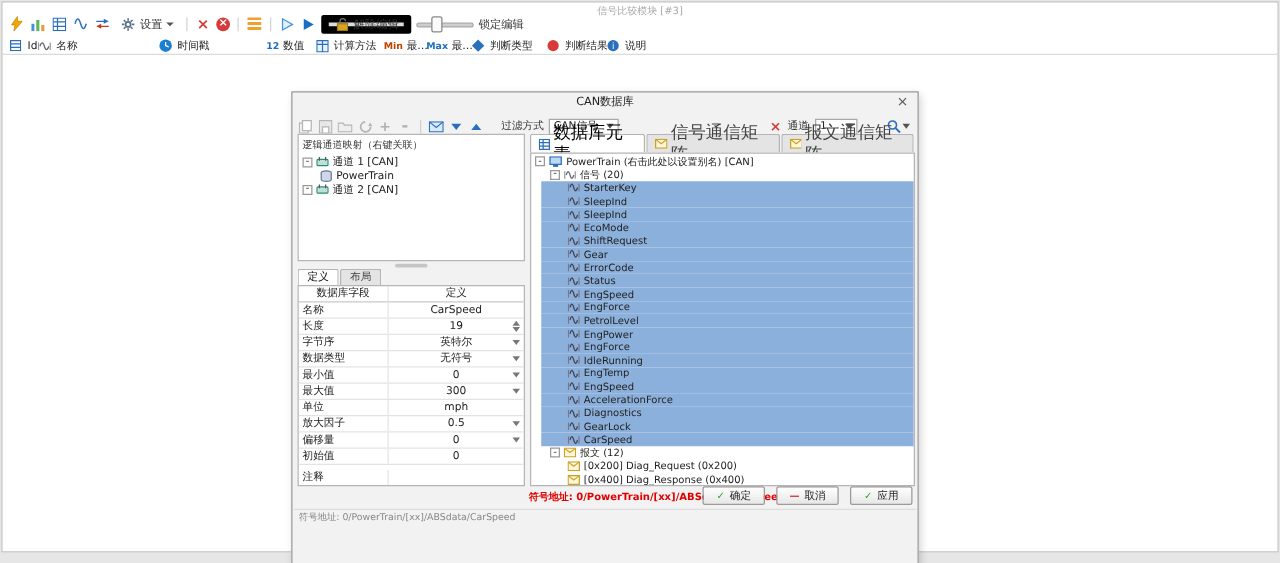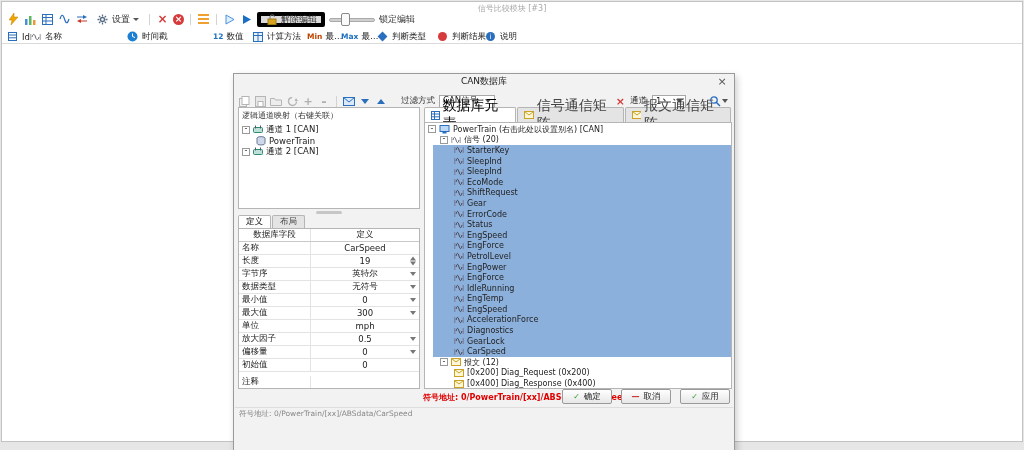--- a/index.html
+++ b/index.html
@@ -6,21 +6,21 @@
   html,body{width:1024px;height:450px;overflow:hidden;background:#e6e6e6;
     font-family:"DejaVu Sans","Liberation Sans",sans-serif;}
   .app{position:absolute;left:1px;top:1px;width:1022px;height:441px;background:#fff;border:1px solid #c2c2c2;}
   .win-title{position:absolute;top:1px;left:0;right:0;text-align:center;font-size:8px;color:#a8a8a8;}
 
   
   .tb1{position:absolute;top:9px;left:5px;height:16px;display:flex;align-items:center;gap:4px;}
   .ic{display:inline-flex;align-items:center;justify-content:center;width:13px;height:13px;}
   .sep{width:1px;height:11px;background:#d2d2d2;margin:0 2px;}
   .tbtn{display:inline-flex;align-items:center;gap:3px;font-size:9px;color:#333;padding:1px 4px;}
-  .tbtn.raised{background:#dcdcdc;border:4px solid #000000;border-radius:2px;height:15px;}
+  .tbtn.raised{background:#dcdcdc;border:6px solid #000000;border-radius:2px;height:15px;}
   .caret{width:0;height:0;border-left:3px solid transparent;border-right:3px solid transparent;border-top:3px solid #555;}
   .xred{color:#d63a3a;font-size:12px;font-weight:bold;}
   .xred::before{content:"×";}
   .circx{background:#d63a3a;border-radius:50%;width:11px;height:11px;color:#fff;font-size:9px;font-weight:bold;}
   .circx::before{content:"×";}
   .listic{width:11px;height:10px;background:repeating-linear-gradient(#f0a030 0 2px,transparent 2px 4px);}
   .slider{position:relative;width:46px;height:13px;display:inline-block;}
   .slider .track{position:absolute;left:0;right:0;top:5px;height:4px;background:#cfcfcf;border:1px solid #aaa;border-radius:2px;}
   .slider .handle{position:absolute;left:12px;top:0;width:9px;height:13px;background:#fafafa;border:1px solid #888;border-radius:2px;}
   .lbl{font-size:9px;color:#333;}

